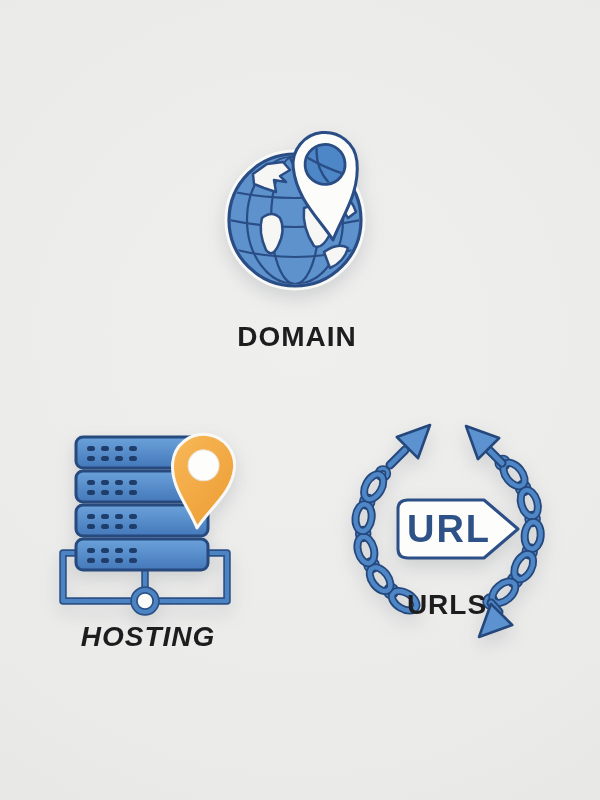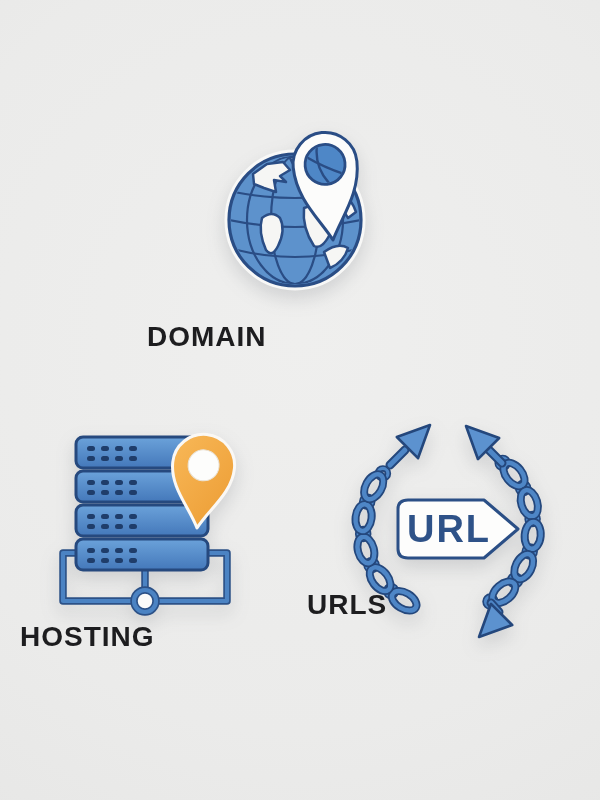--- a/index.html
+++ b/index.html
@@ -8,29 +8,29 @@
     width:600px;height:800px;overflow:hidden;
     font-family:"Liberation Sans","DejaVu Sans",sans-serif;
     background:#e8e8e7;
   }
   .canvas{
     position:relative;width:600px;height:800px;
     background:radial-gradient(ellipse 120% 90% at 50% 42%, #efefee 0%, #ebebea 55%, #e4e4e3 100%);
   }
   .icon-svg{position:absolute;filter:drop-shadow(0 8px 9px rgba(70,75,90,0.18));}
   .caption{
-    position:absolute;
+    position:absolute;text-align:center;
     font-weight:bold;font-size:28px;letter-spacing:1px;
     color:#1d1d1f;
   }
   #globe-svg{left:220px;top:122px;}
   #server-svg{left:56px;top:424px;}
   #chain-svg{left:338px;top:413px;}
   #domain-caption{left:147px;top:321px;width:300px;}
-  #hosting-caption{left:20px;top:621px;width:280px;}
+  #hosting-caption{left:8px;top:621px;width:280px;font-style:italic;}
   #urls-caption{left:307px;top:589px;width:280px;}
 </style>
 </head>
 <body>
 
 <div class="canvas">
 
   <section>
     <svg id="globe-svg" class="icon-svg" width="154" height="192" viewBox="0 0 154 192">
       <defs>

